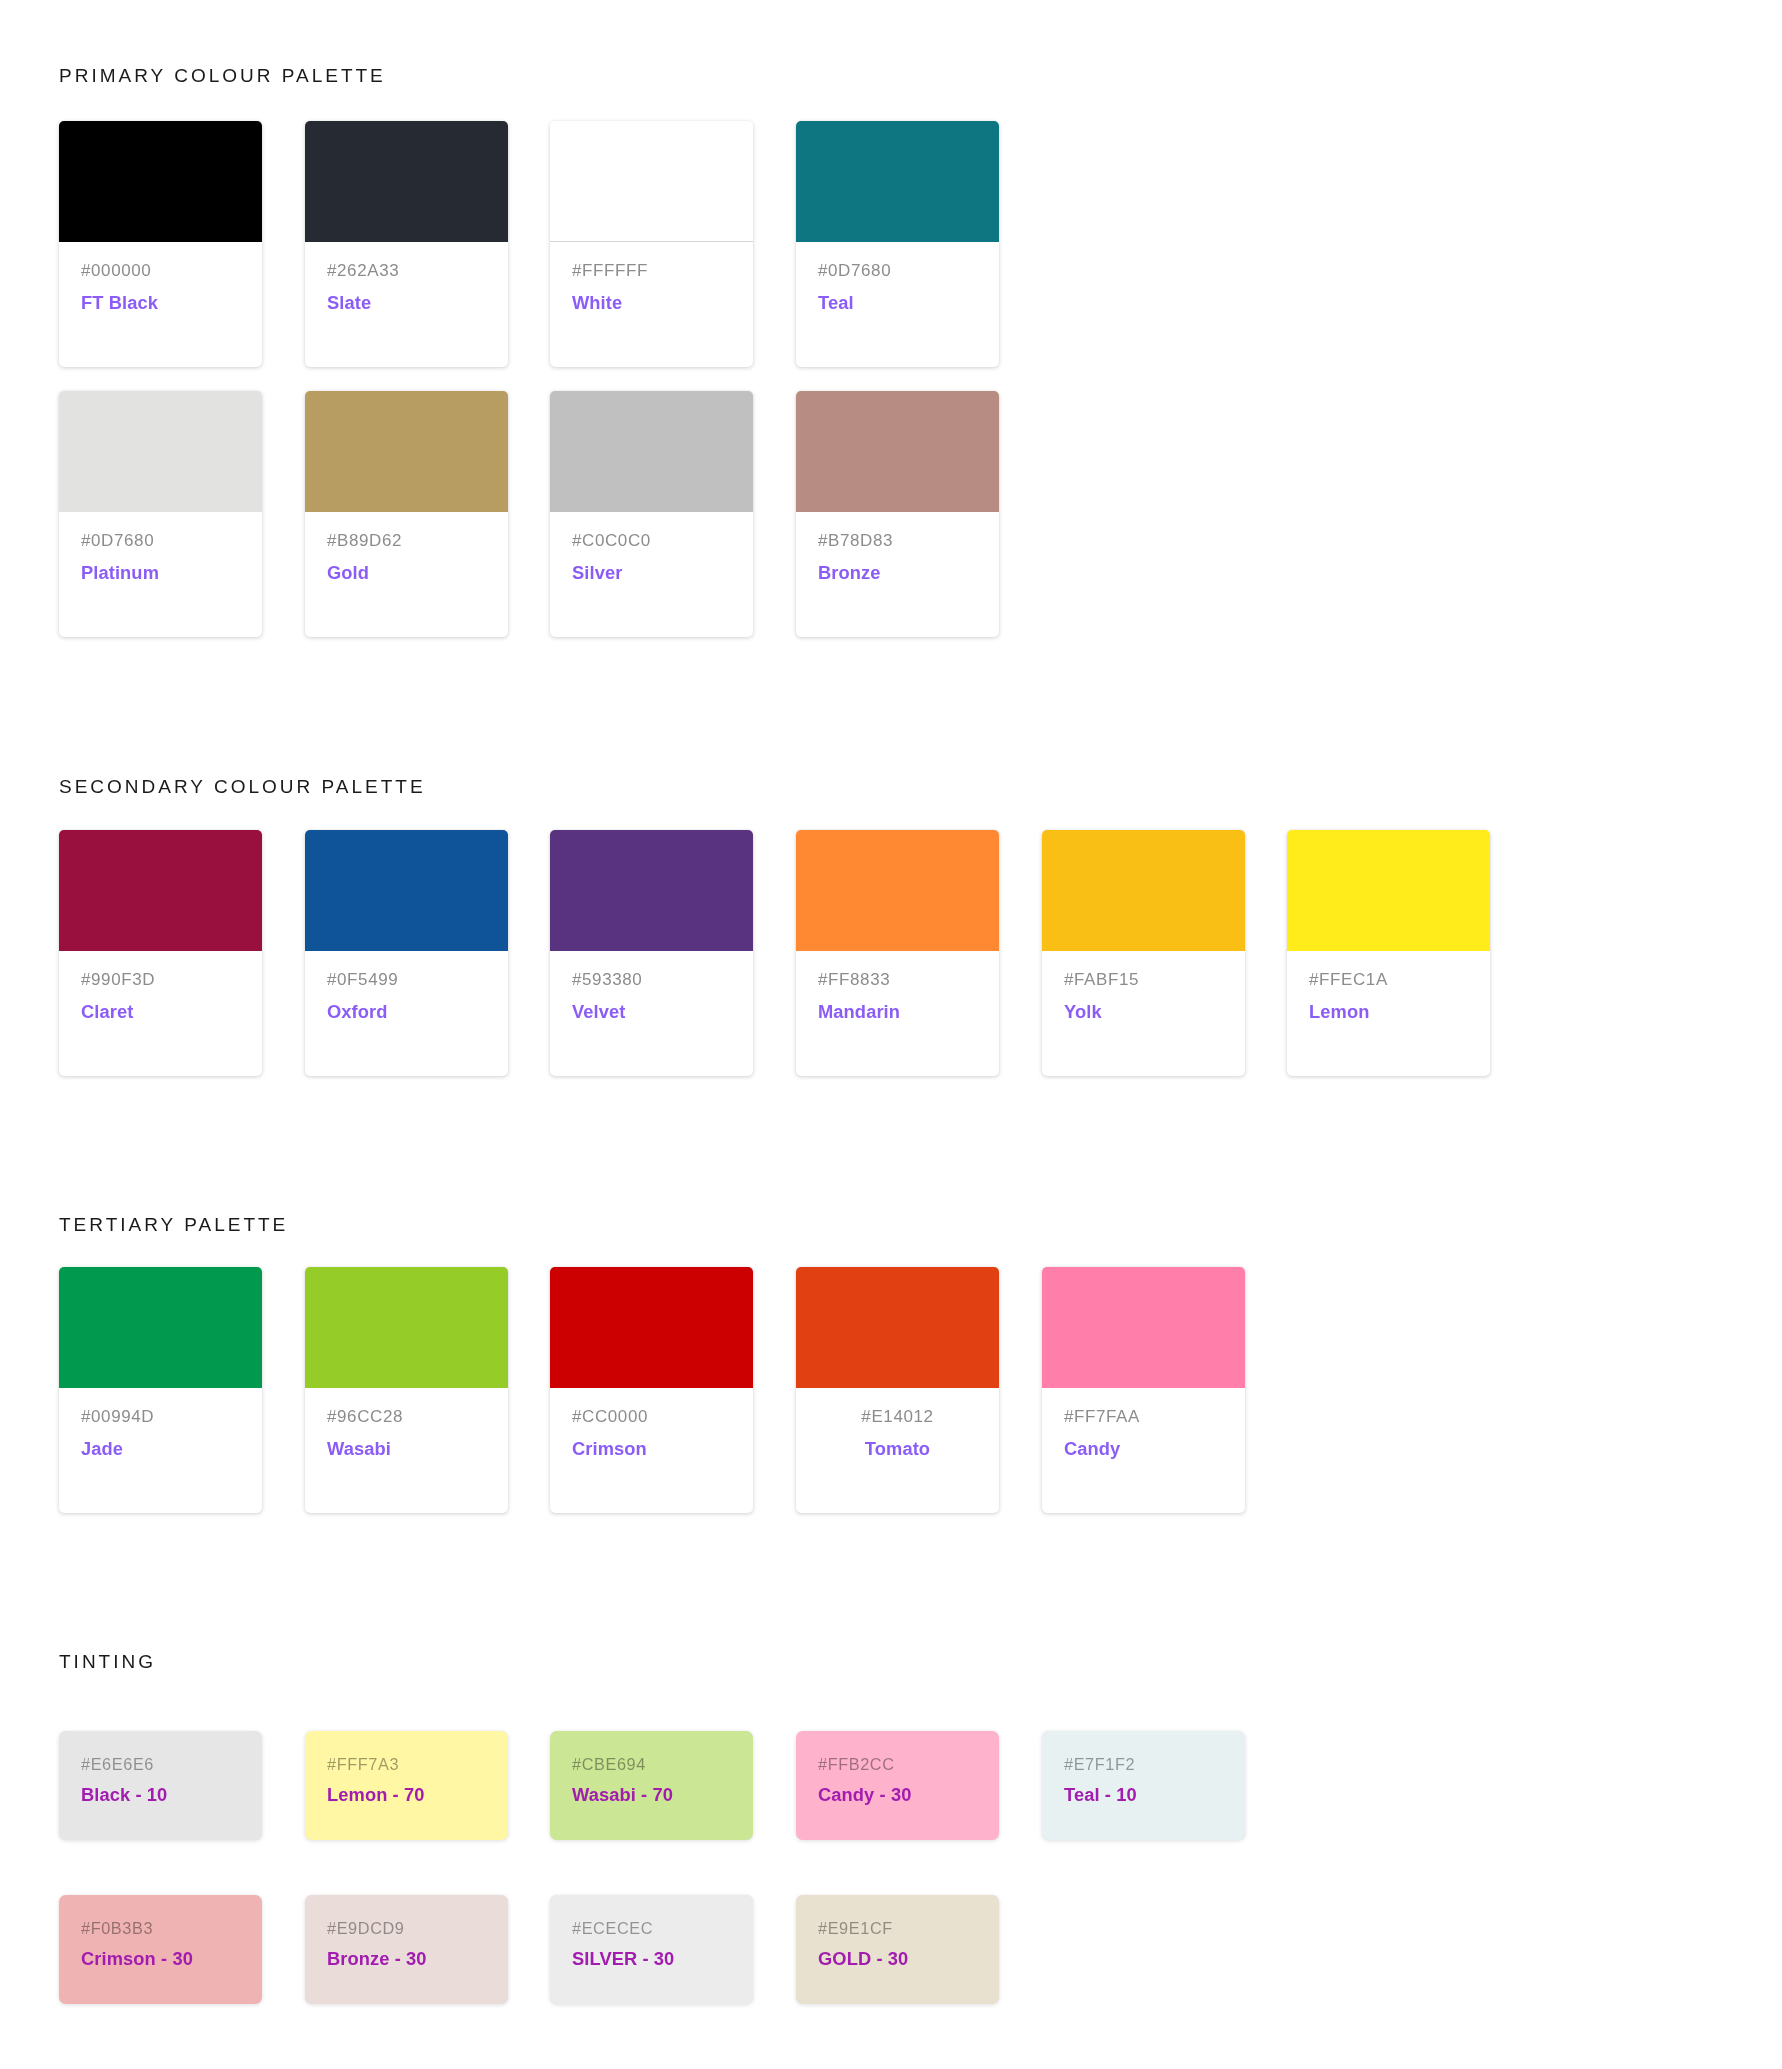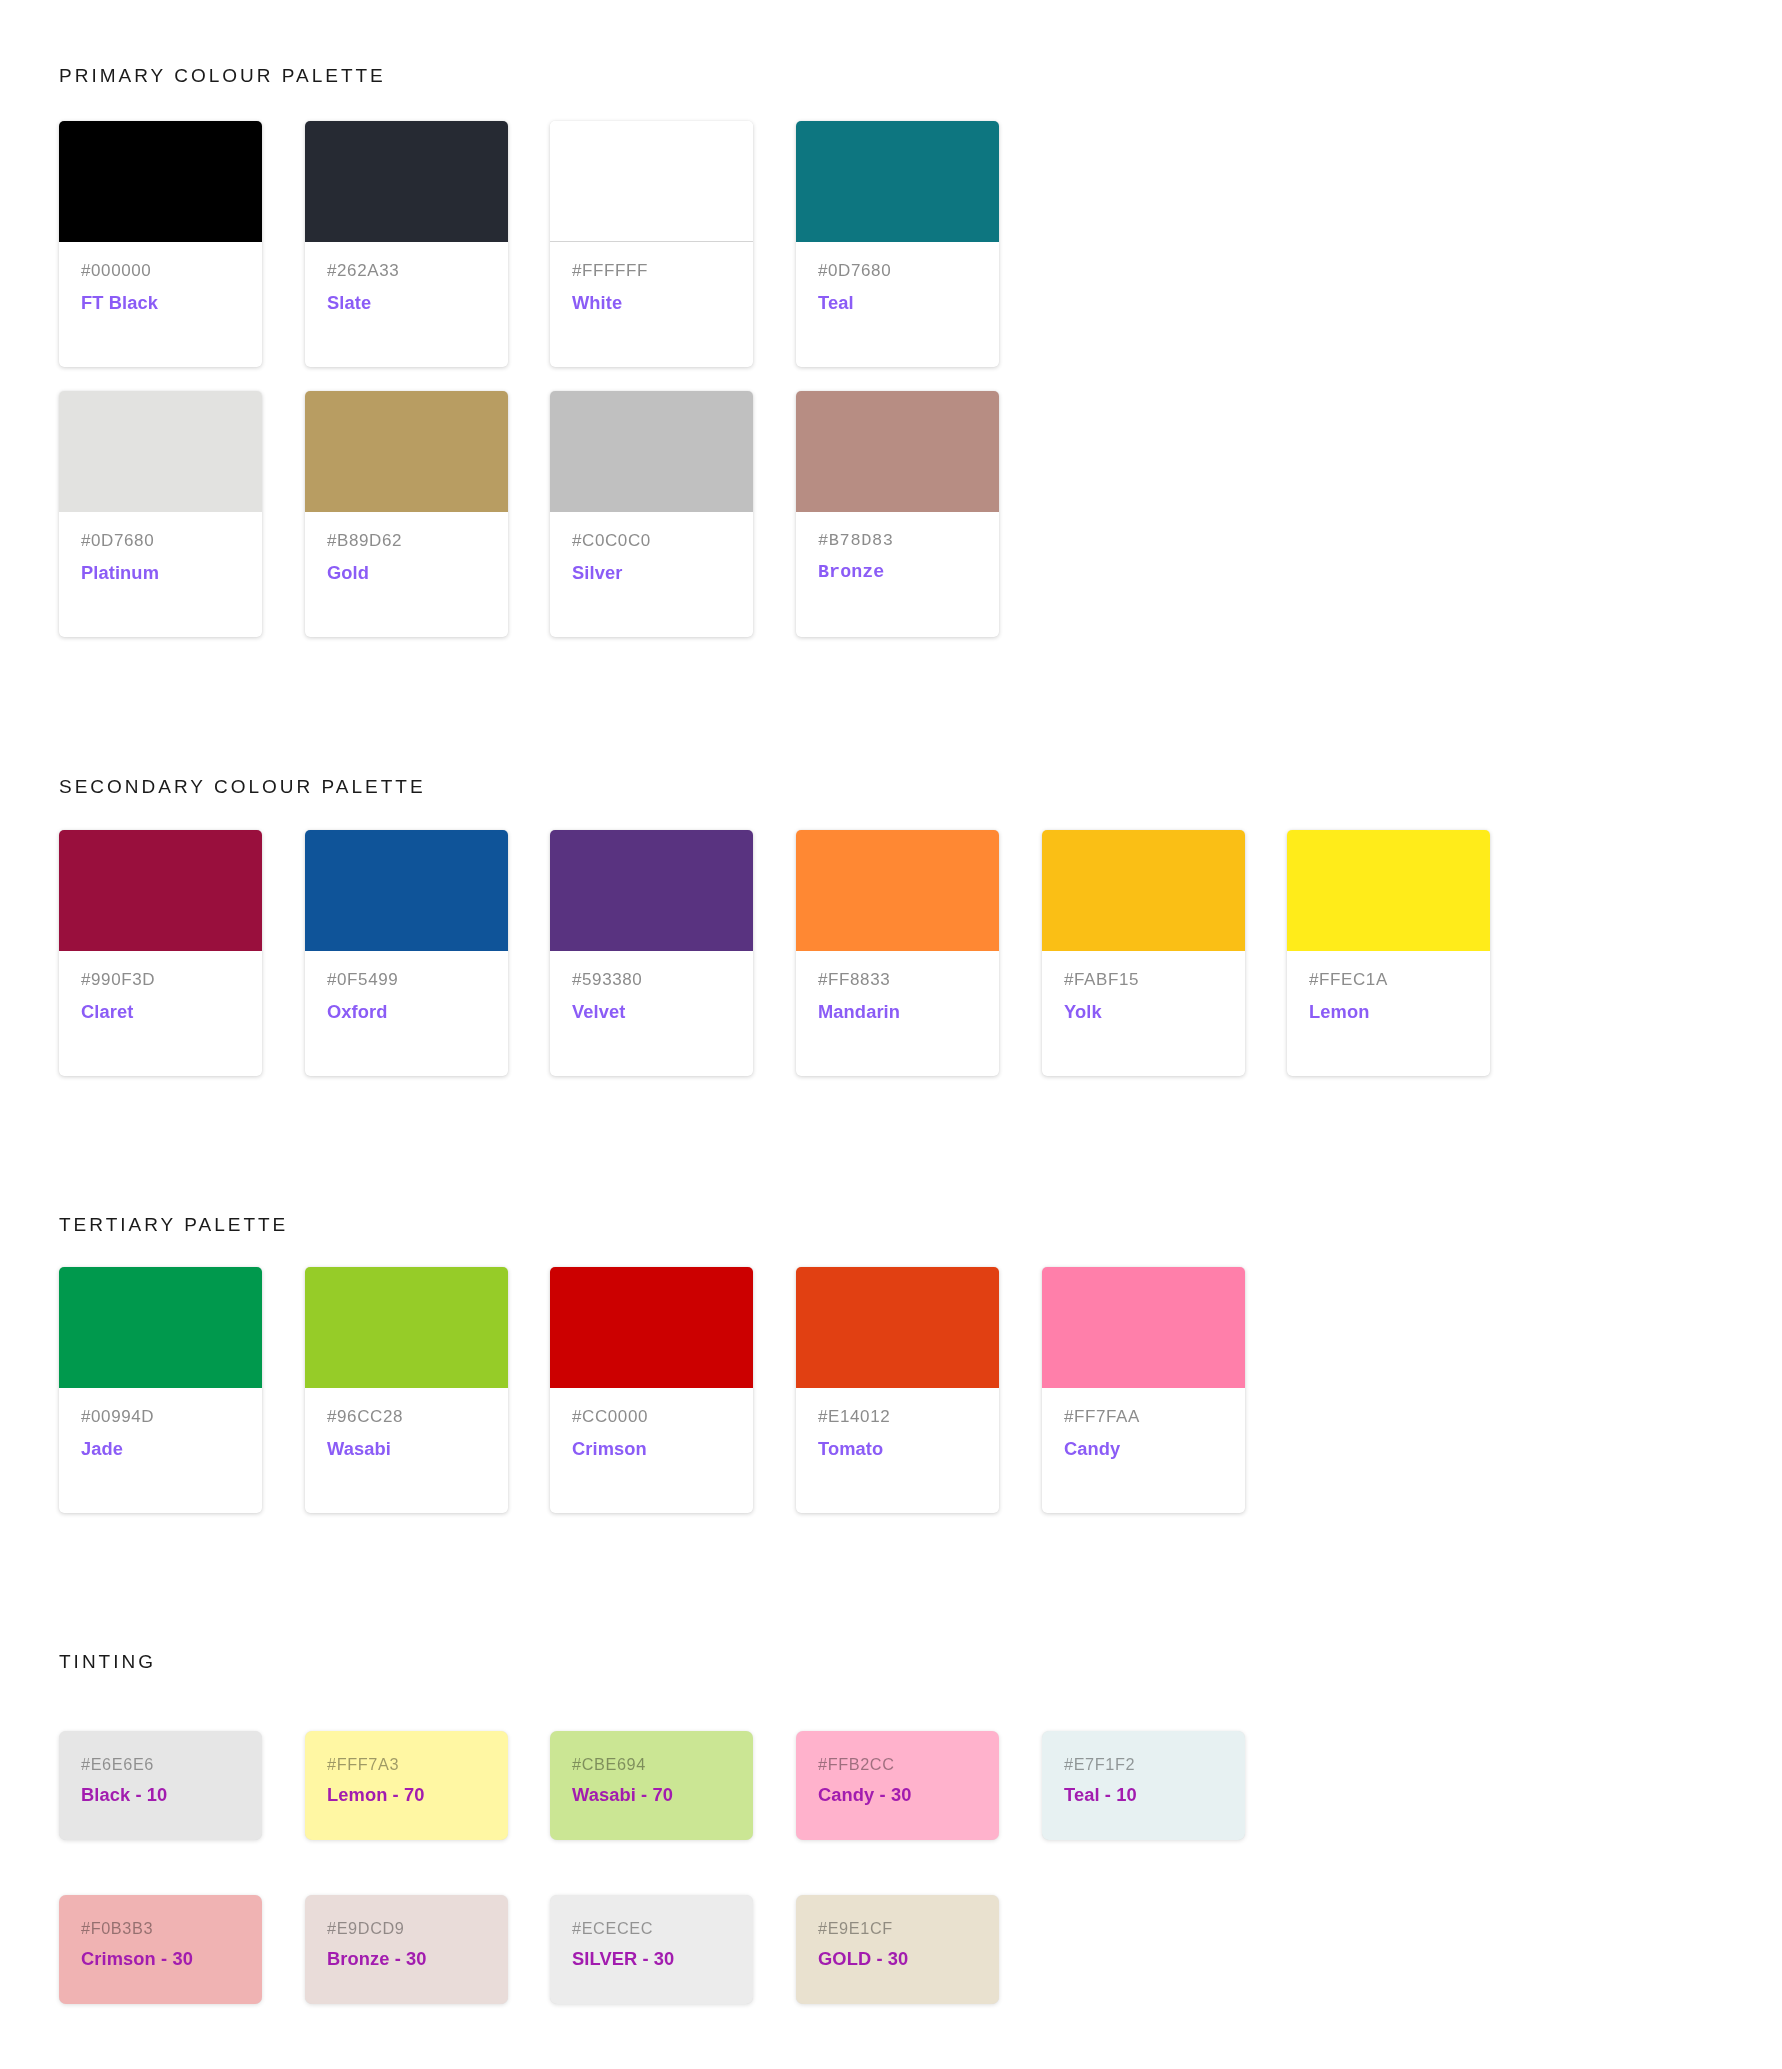--- a/index.html
+++ b/index.html
@@ -144,21 +144,21 @@
         <div class="name">Gold</div>
       </div>
     </div>
     <div class="card" style="left: 550px; top: 391px;">
       <div class="chip" style="background: rgb(192, 192, 192);"></div>
       <div class="meta">
         <div class="hex">#C0C0C0</div>
         <div class="name">Silver</div>
       </div>
     </div>
-    <div class="card" style="left: 796px; top: 391px; font-family: Liberation Mono, monospace;">
+    <div class="card" style="left: 796px; top: 391px;">
       <div class="chip" style="background: rgb(183, 141, 131);"></div>
       <div class="meta">
         <div class="hex">#B78D83</div>
         <div class="name">Bronze</div>
       </div>
     </div>
     <div class="section-header" style="top: 776px;">SECONDARY COLOUR PALETTE</div>
     <div class="card" style="left: 59px; top: 830px;">
       <div class="chip" style="background: rgb(153, 15, 61);"></div>
       <div class="meta">
@@ -216,21 +216,21 @@
         <div class="name">Wasabi</div>
       </div>
     </div>
     <div class="card" style="left: 550px; top: 1267px;">
       <div class="chip" style="background: rgb(204, 0, 0);"></div>
       <div class="meta">
         <div class="hex">#CC0000</div>
         <div class="name">Crimson</div>
       </div>
     </div>
-    <div class="card" style="left: 796px; top: 1267px;">
+    <div class="card" style="left: 796px; top: 1267px; text-align: center;">
       <div class="chip" style="background: rgb(225, 64, 18);"></div>
       <div class="meta">
         <div class="hex">#E14012</div>
         <div class="name">Tomato</div>
       </div>
     </div>
     <div class="card" style="left: 1042px; top: 1267px;">
       <div class="chip" style="background: rgb(255, 127, 170);"></div>
       <div class="meta">
         <div class="hex">#FF7FAA</div>

